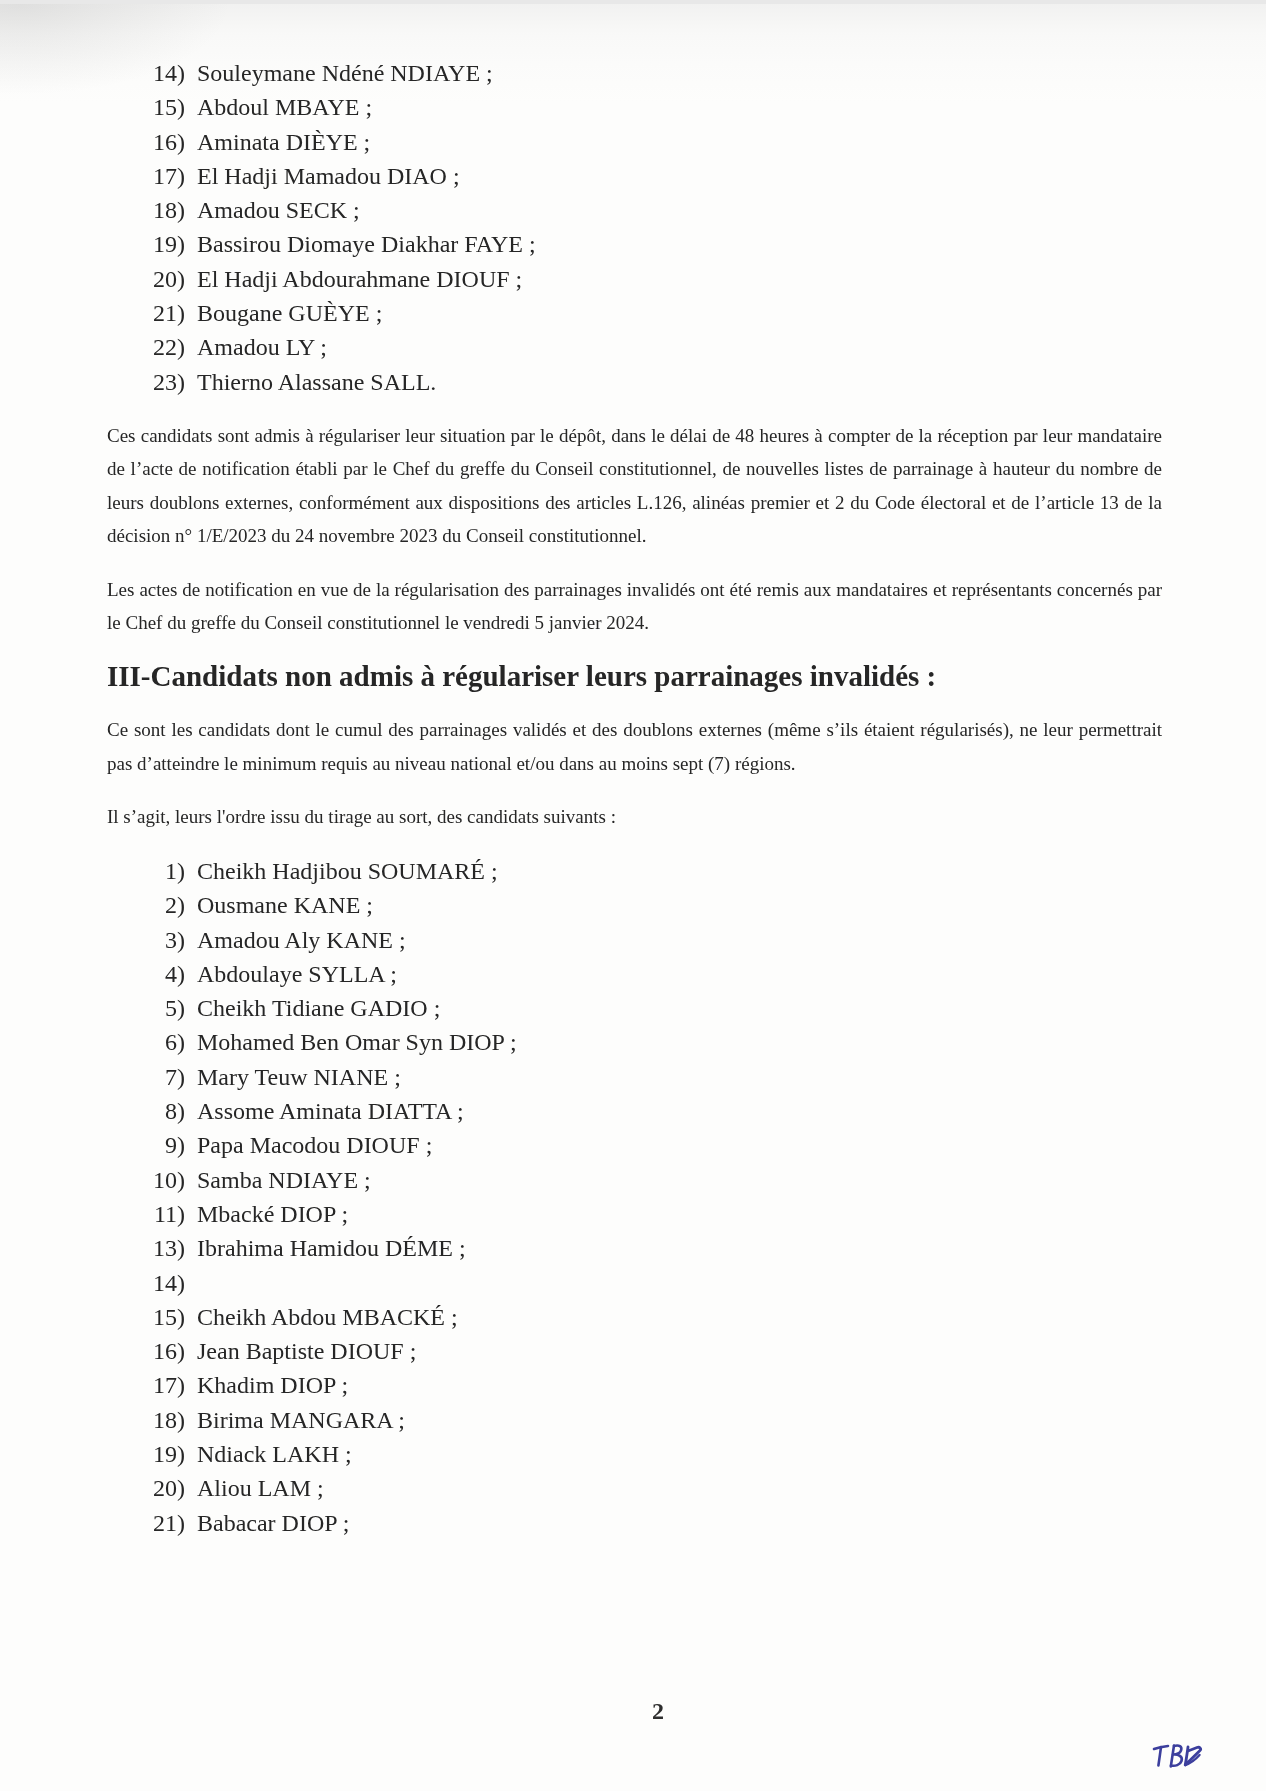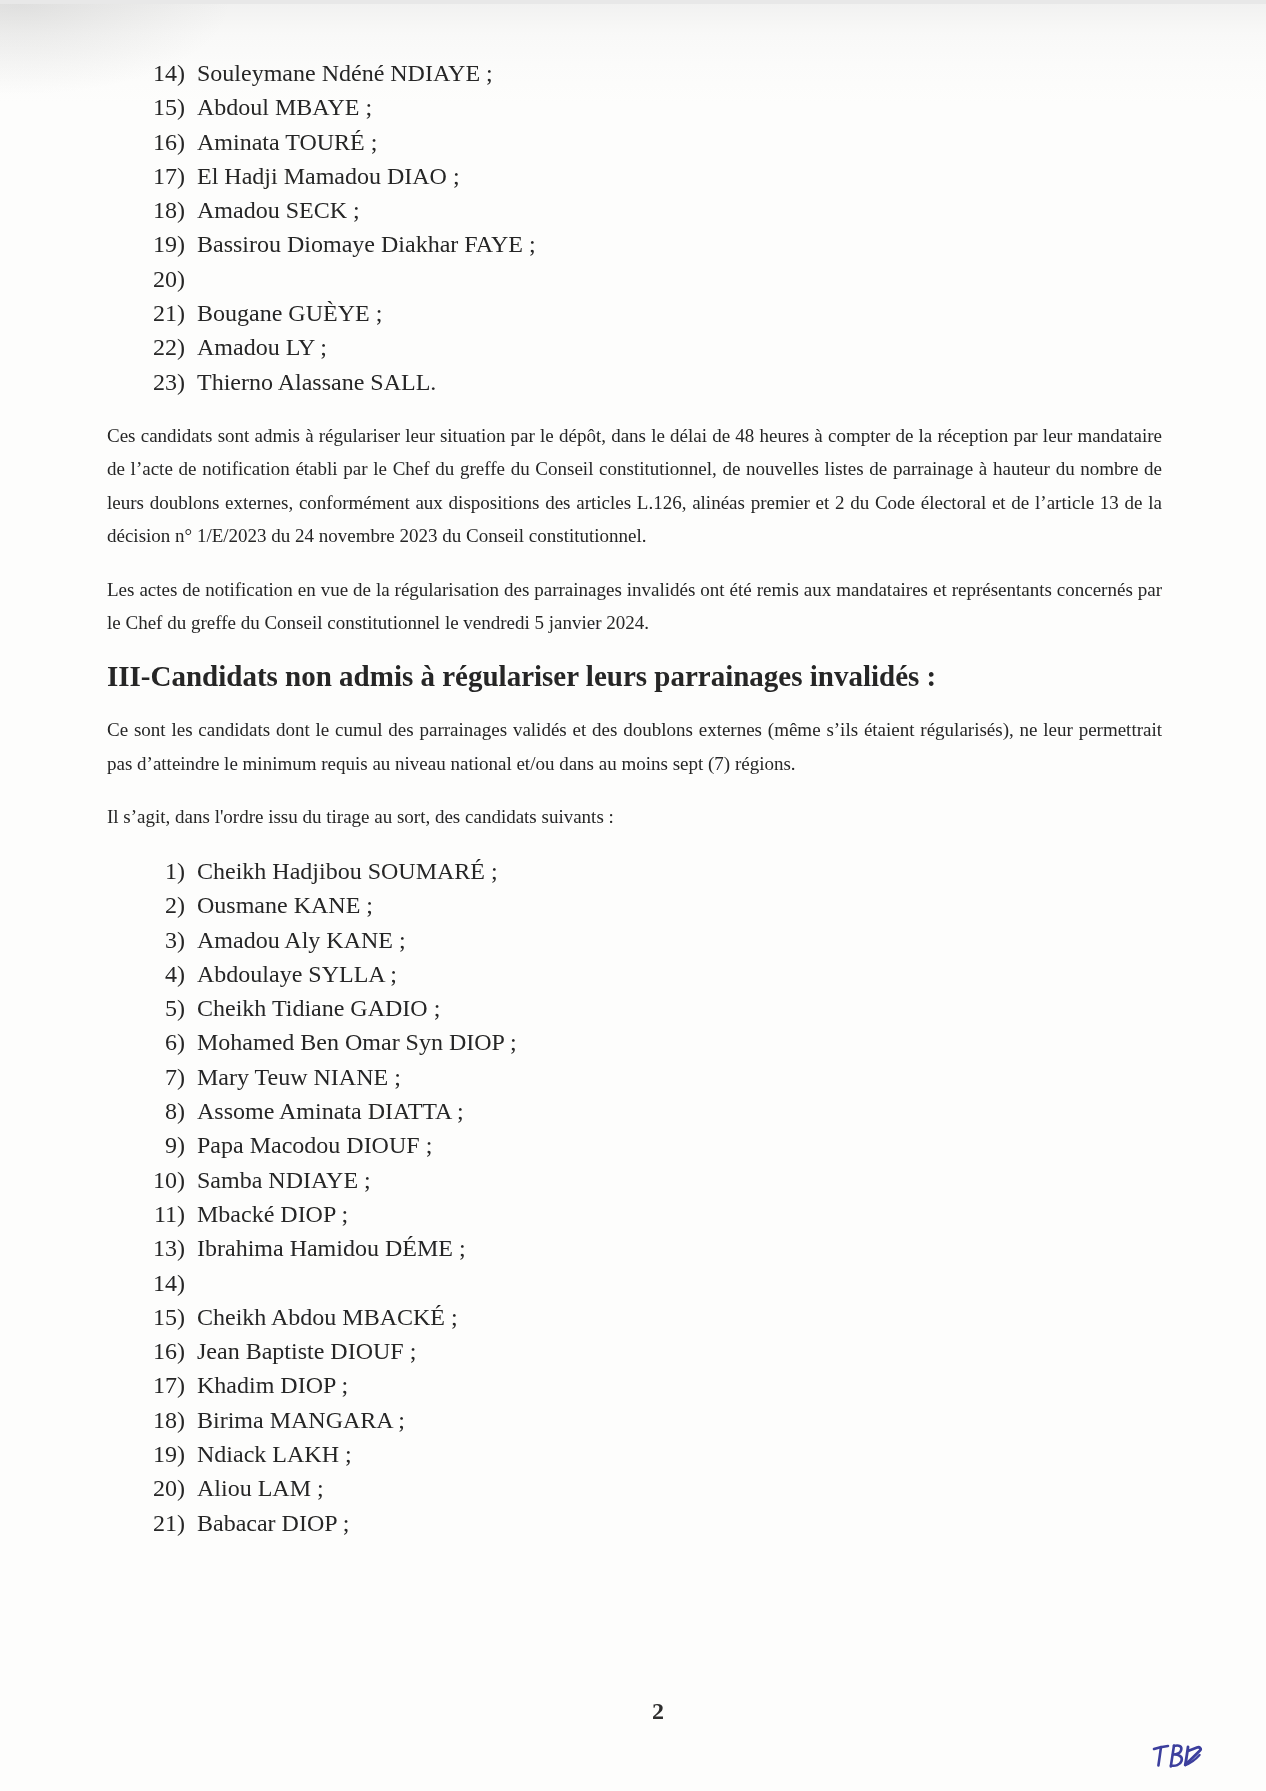--- a/index.html
+++ b/index.html
@@ -85,36 +85,37 @@
         <li>
         <span class="li-num">14)</span>
         <span class="li-name">Souleymane Ndéné NDIAYE ;</span>
       </li>
         <li>
         <span class="li-num">15)</span>
         <span class="li-name">Abdoul MBAYE ;</span>
       </li>
         <li>
         <span class="li-num">16)</span>
-        <span class="li-name">Aminata TOURÉ ;</span>
+        <span class="li-name">Aminata DIÈYE ;</span>
       </li>
         <li>
         <span class="li-num">17)</span>
         <span class="li-name">El Hadji Mamadou DIAO ;</span>
       </li>
         <li>
         <span class="li-num">18)</span>
         <span class="li-name">Amadou SECK ;</span>
       </li>
         <li>
         <span class="li-num">19)</span>
         <span class="li-name">Bassirou Diomaye Diakhar FAYE ;</span>
       </li>
         <li>
         <span class="li-num">20)</span>
+        <span class="li-name">El Hadji Abdourahmane DIOUF ;</span>
       </li>
         <li>
         <span class="li-num">21)</span>
         <span class="li-name">Bougane GUÈYE ;</span>
       </li>
         <li>
         <span class="li-num">22)</span>
         <span class="li-name">Amadou LY ;</span>
       </li>
         <li>
@@ -124,21 +125,21 @@
       </ul>
 
     <p class="para">Ces candidats sont admis à régulariser leur situation par le dépôt, dans le délai de 48 heures à compter de la réception par leur mandataire de l’acte de notification établi par le Chef du greffe du Conseil constitutionnel, de nouvelles listes de parrainage à hauteur du nombre de leurs doublons externes, conformément aux dispositions des articles L.126, alinéas premier et 2 du Code électoral et de l’article 13 de la décision n° 1/E/2023 du 24 novembre 2023 du Conseil constitutionnel.</p>
 
     <p class="para">Les actes de notification en vue de la régularisation des parrainages invalidés ont été remis aux mandataires et représentants concernés par le Chef du greffe du Conseil constitutionnel le vendredi 5 janvier 2024.</p>
 
     <h3 class="section-heading">III-Candidats non admis à régulariser leurs parrainages invalidés :</h3>
 
     <p class="para">Ce sont les candidats dont le cumul des parrainages validés et des doublons externes (même s’ils étaient régularisés), ne leur permettrait pas d’atteindre le minimum requis au niveau national et/ou dans au moins sept (7) régions.</p>
 
-    <p class="para">Il s’agit, dans l'ordre issu du tirage au sort, des candidats suivants :</p>
+    <p class="para">Il s’agit, leurs l'ordre issu du tirage au sort, des candidats suivants :</p>
 
     <ul class="cand-list">
         <li>
         <span class="li-num">1)</span>
         <span class="li-name">Cheikh Hadjibou SOUMARÉ ;</span>
       </li>
         <li>
         <span class="li-num">2)</span>
         <span class="li-name">Ousmane KANE ;</span>
       </li>

